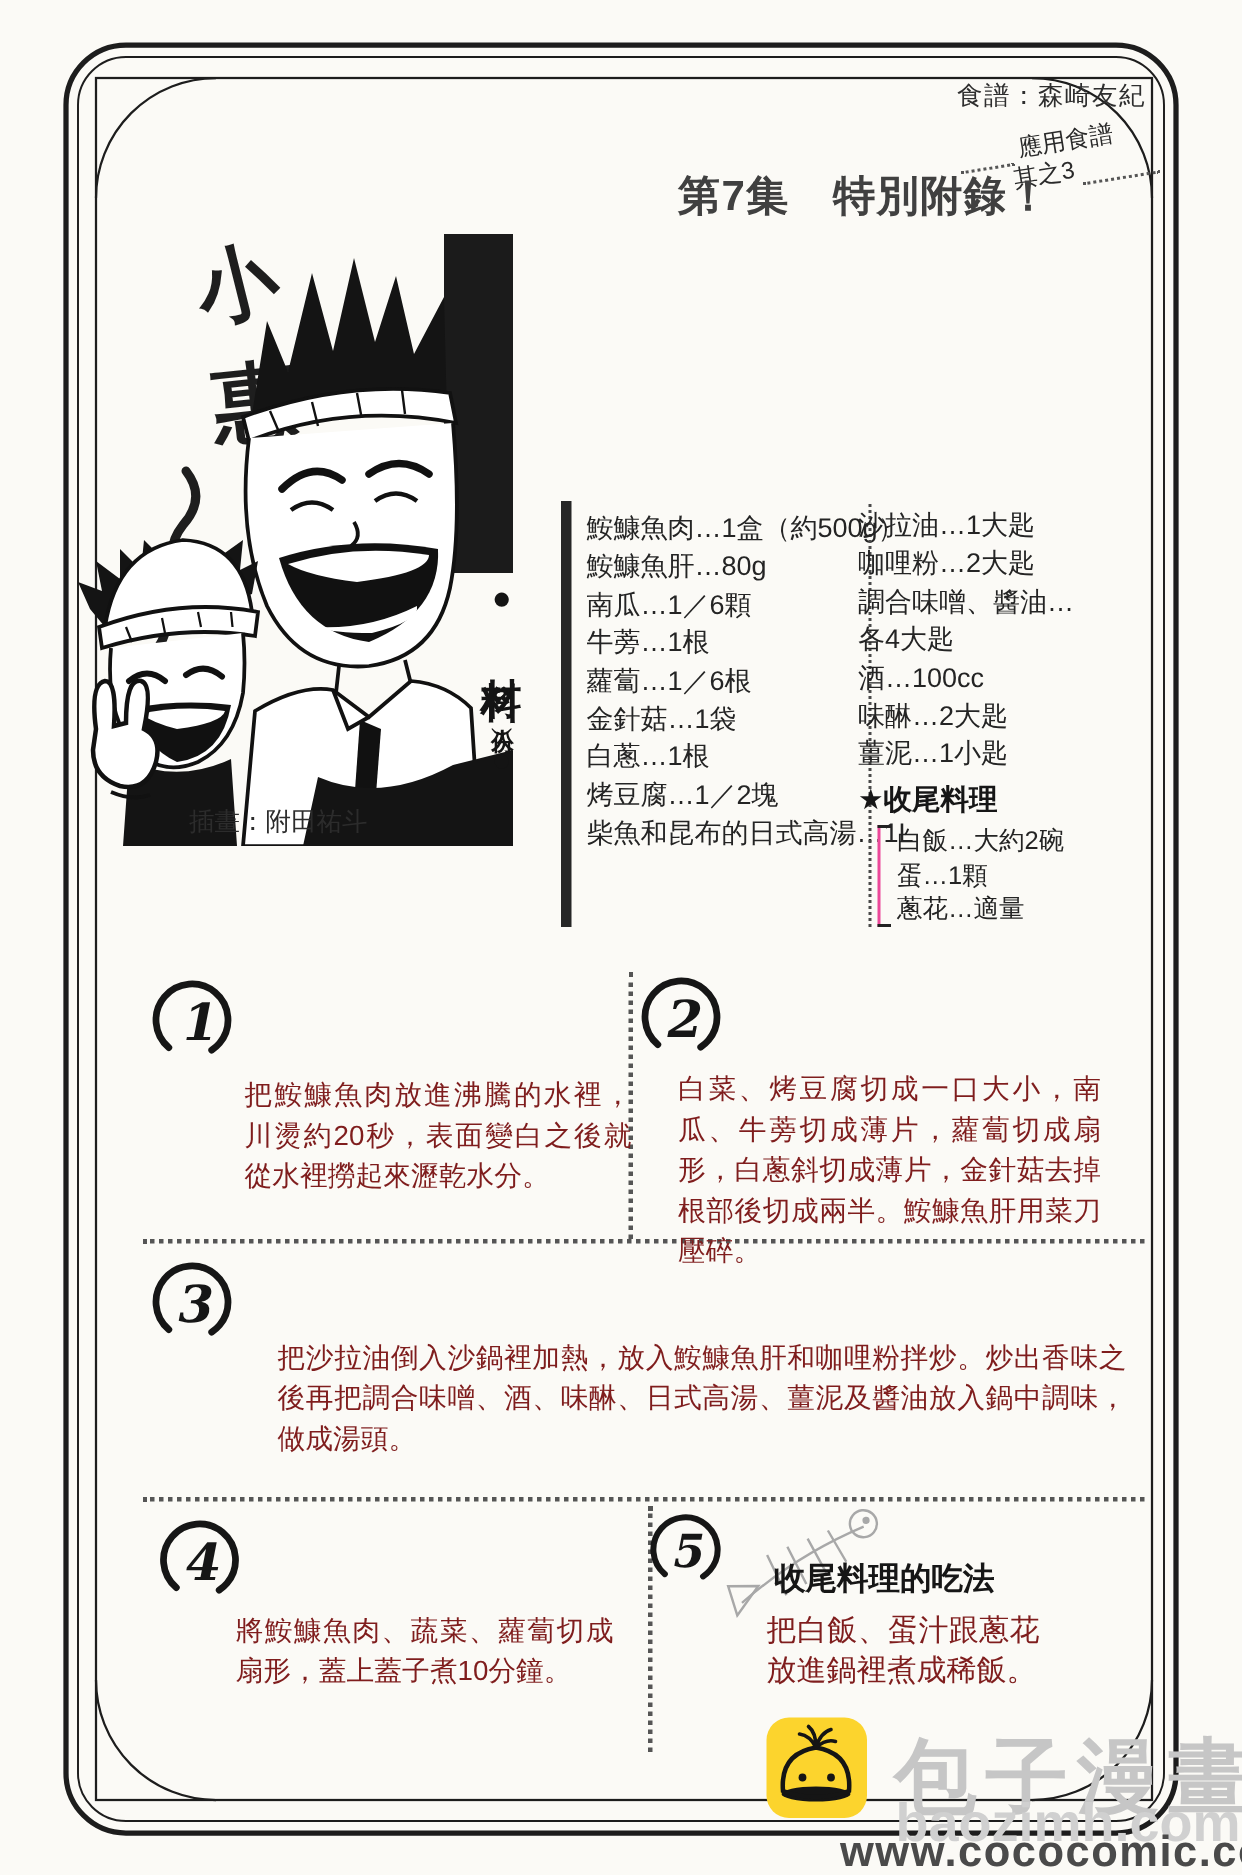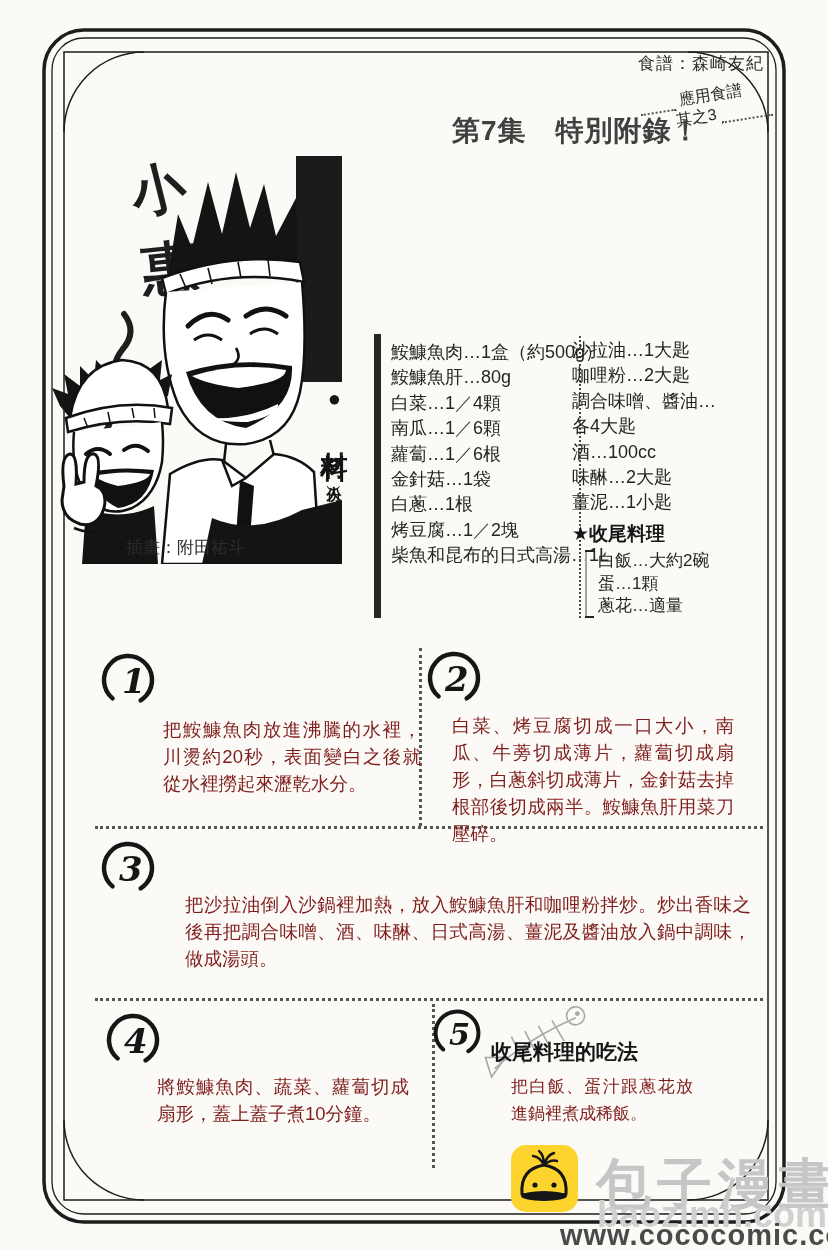--- a/index.html
+++ b/index.html
@@ -36,38 +36,38 @@
   .ing-label .dot { font-size:22px; }
   .ing-label .mat { font-size:27px; font-weight:bold; letter-spacing:3px; margin:2px 0; }
   .ing-label .serv { font-size:15px; font-weight:bold; letter-spacing:1px; }
   .ing-bar { left:374px; top:334px; width:7px; height:284px; background:#262626; }
   .ing-col { font-size:18px; line-height:25.4px; color:#242424; }
   .ing-col .ing-line { white-space:nowrap; }
   .ing-col1 { left:391px; top:340px; width:190px; }
   .ing-divider { left:579px; top:336px; height:282px; border-left:2.6px dotted #4a4a4a; }
   .ing-col2 { left:572px; top:338px; width:180px; }
   .finale-header { margin-top:5px; font-size:19px; font-weight:bold; color:#161616; white-space:nowrap; }
-  .finale-bracket { margin-top:4px; margin-left:13px; padding-left:11px; border-left:2px solid #a3a3a3; position:relative; font-size:17px; line-height:22.5px; }
+  .finale-bracket { margin-top:4px; margin-left:13px; padding-left:11px; border-left:2px solid #ec4899; position:relative; font-size:17px; line-height:22.5px; }
   .finale-bracket::before, .finale-bracket::after { content:""; position:absolute; left:-2px; width:9px; height:2px; background:#222; }
   .finale-bracket::before { top:0; } .finale-bracket::after { bottom:0; }
 
   
   .hdot { border-top:3px dotted #555; }
   .vdot { border-left:3px dotted #555; }
   .hdot1 { left:95px; top:826px; width:668px; }
   .hdot2 { left:95px; top:998px; width:668px; }
   .vdot1 { left:419px; top:648px; height:178px; }
   .vdot2 { left:432px; top:1004px; height:164px; }
   .step-text { font-size:18.5px; line-height:27px; color:#7f1d1d; text-align:justify; }
   .st1 { left:163px; top:716px; width:258px; }
   .st2 { left:452px; top:712px; width:282px; }
   .st3 { left:185px; top:891px; width:566px; }
   .st4 { left:157px; top:1073px; width:252px; }
-  .st5 { left:511px; top:1074px; width:182px; font-size:17px; line-height:26.5px; }
-  .step5-title { left:491px; top:1038px; font-size:21px; font-weight:bold; color:#161616; white-space:nowrap; }
+  .st5 { left:511px; top:1074px; width:182px; font-size:20px; line-height:26.5px; }
+  .step5-title { left:516px; top:1038px; font-size:21px; font-weight:bold; color:#161616; white-space:nowrap; }
   .step-circle { width:56px; height:56px; }
   .sc1 { left:100px; top:652px; } .sc2 { left:426px; top:650px; }
   .sc3 { left:100px; top:840px; } .sc4 { left:105px; top:1012px; }
   .sc5 { left:432px; top:1008px; width:50px; height:50px; }
   .step-num { font-family:"DejaVu Serif","Liberation Serif",serif; font-style:italic; font-weight:bold; }
 
   
   .wm-logo { left:511px; top:1145px; width:67px; height:67px; border-radius:15px; }
   .wm-name { left:596px; top:1148px; font-size:55px; font-weight:bold; letter-spacing:6px; color:#c6c6c6; white-space:nowrap; }
   .wm-domain { left:597px; top:1194px; font-size:36px; font-weight:600; color:#d0d0d0; white-space:nowrap; }
@@ -156,22 +156,22 @@
     <span class="dot">●</span>
     <span class="mat">材料</span>
     <span class="serv">（2人份）</span>
     <span class="dot">●</span>
   </div>
   <div class="abs ing-bar"></div>
 
   <div class="abs ing-col ing-col1">
     <div class="ing-line">鮟鱇魚肉…1盒（約500g）</div>
     <div class="ing-line">鮟鱇魚肝…80g</div>
-    <div class="ing-line">白菜…1／4顆</div>
     <div class="ing-line">南瓜…1／6顆</div>
+    <div class="ing-line">牛蒡…1根</div>
     <div class="ing-line">蘿蔔…1／6根</div>
     <div class="ing-line">金針菇…1袋</div>
     <div class="ing-line">白蔥…1根</div>
     <div class="ing-line">烤豆腐…1／2塊</div>
     <div class="ing-line">柴魚和昆布的日式高湯…1L</div>
   </div>
 
   <div class="abs ing-divider"></div>
 
   <div class="abs ing-col ing-col2">

